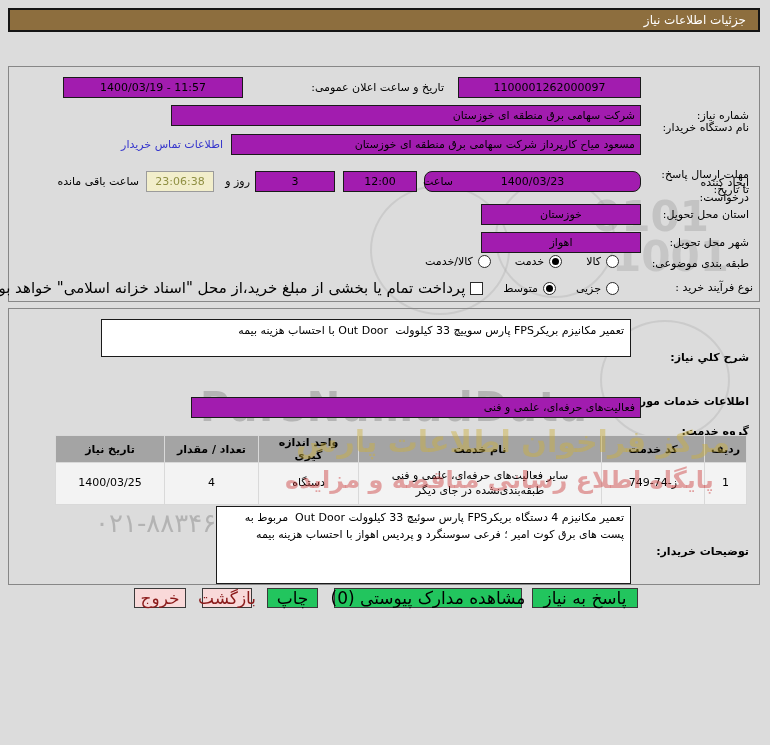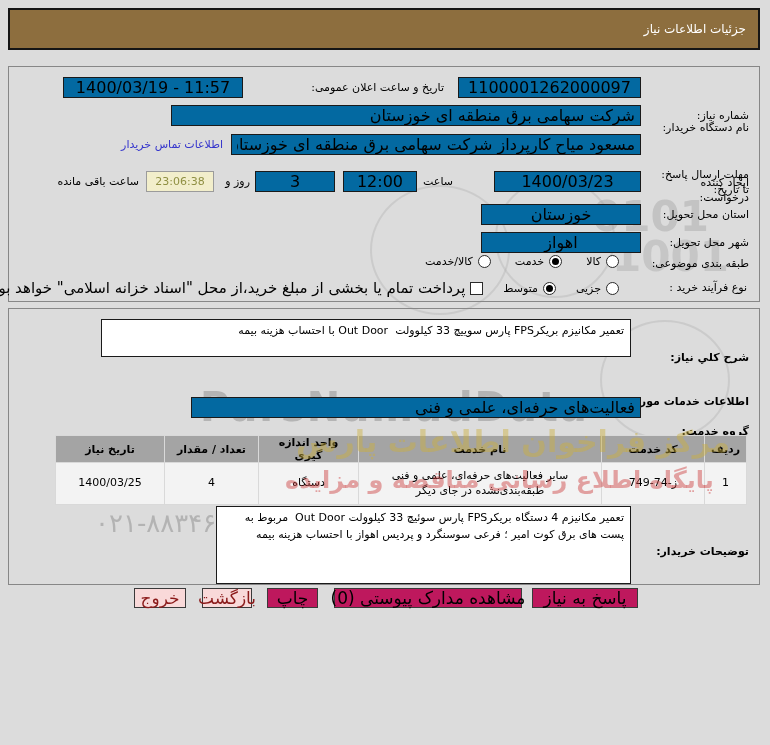--- a/index.html
+++ b/index.html
@@ -14,37 +14,37 @@
   }
   #page { position:relative; width:770px; height:745px; }
 
   
   .wm { position:absolute; pointer-events:none; white-space:nowrap; z-index:0; }
   .wm-over { z-index:5; }
   .wm-circle { border:2px solid rgba(175,175,175,.38); border-radius:50%; }
 
   
   .titlebar {
-    position:absolute; left:8px; top:8px; width:752px; height:42px;
+    position:absolute; left:8px; top:8px; width:752px; height:24px;
     background:#8d6e3e; border:2px solid #151515; color:#fff;
     display:flex; align-items:center; padding:0 12px; font-size:12px; z-index:1;
   }
 
   
   .panel { position:absolute; left:8px; width:752px; border:1px solid #878787; z-index:1; }
   #panel1 { top:66px; height:236px; }
   #panel2 { top:308px; height:277px; }
 
   .lbl { position:absolute; white-space:nowrap; }
   .lbl .l2 { display:block; line-height:15px; }
   .bold { font-weight:bold;margin-top:24px; }
 
   .inp {
-    position:absolute; height:21px; border:1px solid #1a1a1a; background:#0369a1;
-    font-family:inherit; font-size:16px; padding:0 5px; direction:rtl; text-align:right;
+    position:absolute; height:21px; border:1px solid #1a1a1a; background:#a21caf;
+    font-family:inherit; font-size:11px; padding:0 5px; direction:rtl; text-align:right;
   }
   .inp.center { text-align:center; }
   .inp.ltr { direction:ltr; }
 
   .ta {
     position:absolute; border:1px solid #1a1a1a; background:#fff;
     font-family:inherit; font-size:11px; line-height:1.55; padding:2px 6px;
     direction:rtl; text-align:right; resize:none; overflow:hidden;
   }
 
@@ -74,21 +74,21 @@
   .svc-table td {
     background:#f3f3f3; border:1px solid #d9d9d9; font-size:11px;
     height:42px; text-align:center; padding:2px 6px; line-height:1.35;
   }
 
   
   .btn {
     position:absolute; top:588px; height:20px; display:flex; align-items:center; justify-content:center;
     border:1px solid #3a3a3a; font-size:17px; cursor:pointer; z-index:1; white-space:nowrap;
   }
-  .btn.green { background:#be185d; color:#000; }
+  .btn.green { background:#22c55e; color:#000; }
   .btn.pink  { background:#f9d9d9; color:#8b1a1a; }
 </style>
 </head>
 <body>
 
 <div id="page">
 
   <div class="wm wm-circle" style="left:370px; top:185px; width:140px; height:130px;"></div>
   <div class="wm wm-circle" style="left:495px; top:178px; width:120px; height:120px;"></div>
   <div class="wm wm-circle" style="left:600px; top:320px; width:130px; height:120px;"></div>
@@ -115,21 +115,21 @@
       <span class="l2">ایجاد کننده</span>
       <span class="l2">درخواست:</span>
     </span>
     <input class="inp" style="right: 118px; top: 67px; width: 410px;" readonly="" value="مسعود میاح کارپرداز شرکت سهامی برق منطقه ای خوزستان">
     <a class="link" style="right:536px; top:71px;">اطلاعات تماس خریدار</a>
 
     <span class="lbl" style="right:10px; top:100px;">
       <span class="l2">مهلت ارسال پاسخ:</span>
       <span class="l2">تا تاریخ:</span>
     </span>
-    <input class="inp center ltr" style="right: 118px; top: 104px; width: 147px;" readonly="" value="1400/03/23">
+    <input class="inp center ltr" style="right: 118px; top: 104px; width: 217px; border-radius: 8px;" readonly="" value="1400/03/23">
     <span class="lbl" style="right:306px; top:108px;">ساعت</span>
     <input class="inp center ltr" style="right: 342px; top: 104px; width: 74px;" readonly="" value="12:00">
     <input class="inp center" style="right: 424px; top: 104px; width: 80px;" readonly="" value="3">
     <span class="lbl" style="right:509px; top:108px;">روز و</span>
     <span class="countdown" style="right:545px; top:104px; width:68px;">23:06:38</span>
     <span class="lbl" style="right:620px; top:108px;margin-left:43px;">ساعت باقی مانده</span>
 
     <span class="lbl" style="right:10px; top:141px;">استان محل تحویل:</span>
     <input class="inp center" style="right: 118px; top: 137px; width: 160px;" readonly="" value="خوزستان">
 
@@ -145,21 +145,21 @@
       <span class="opt">
         <span class="radio on"></span>
         <span>خدمت</span>
       </span>
       <span class="opt">
         <span class="radio"></span>
         <span>کالا/خدمت</span>
       </span>
     </div>
 
-    <span class="lbl" style="right:12px; top:214px;">نوع فرآیند خرید :</span>
+    <span class="lbl" style="right:6px; top:214px;">نوع فرآیند خرید :</span>
     <div class="optrow" style="right:140px; top:212px; gap:20px;">
       <span class="opt">
         <span class="radio"></span>
         <span>جزیی</span>
       </span>
       <span class="opt">
         <span class="radio on"></span>
         <span>متوسط</span>
       </span>
       <span class="opt">

